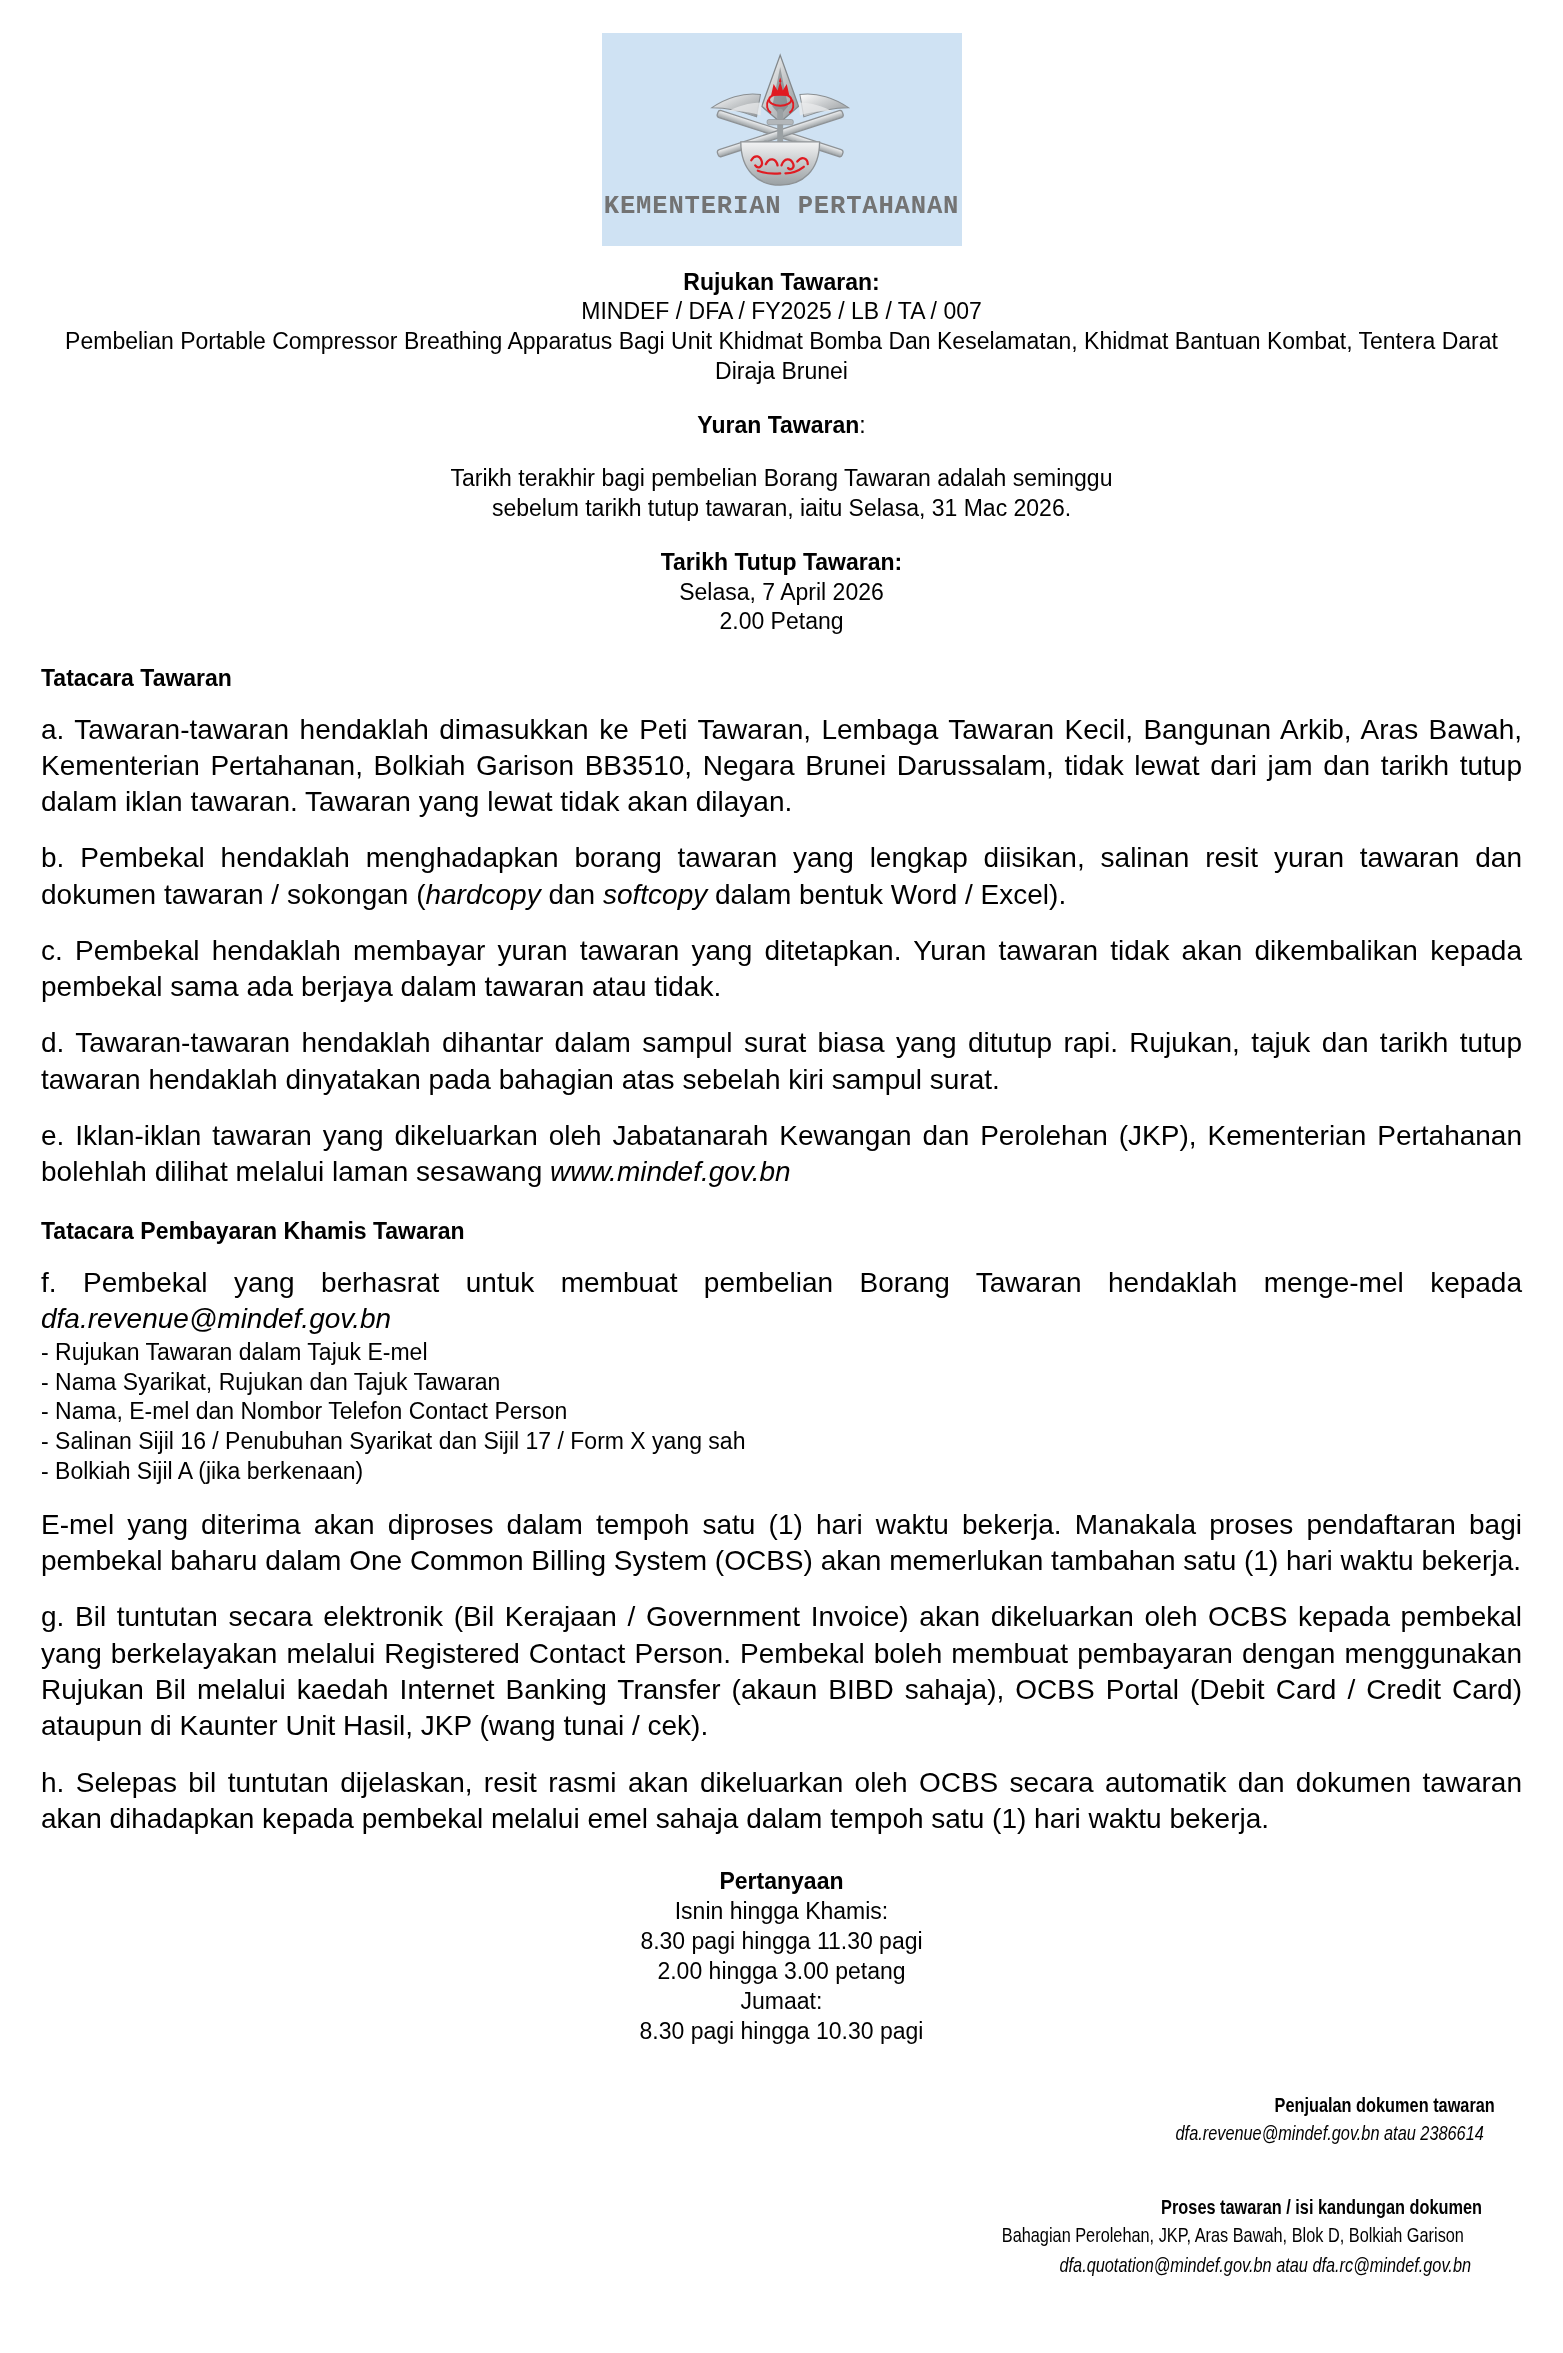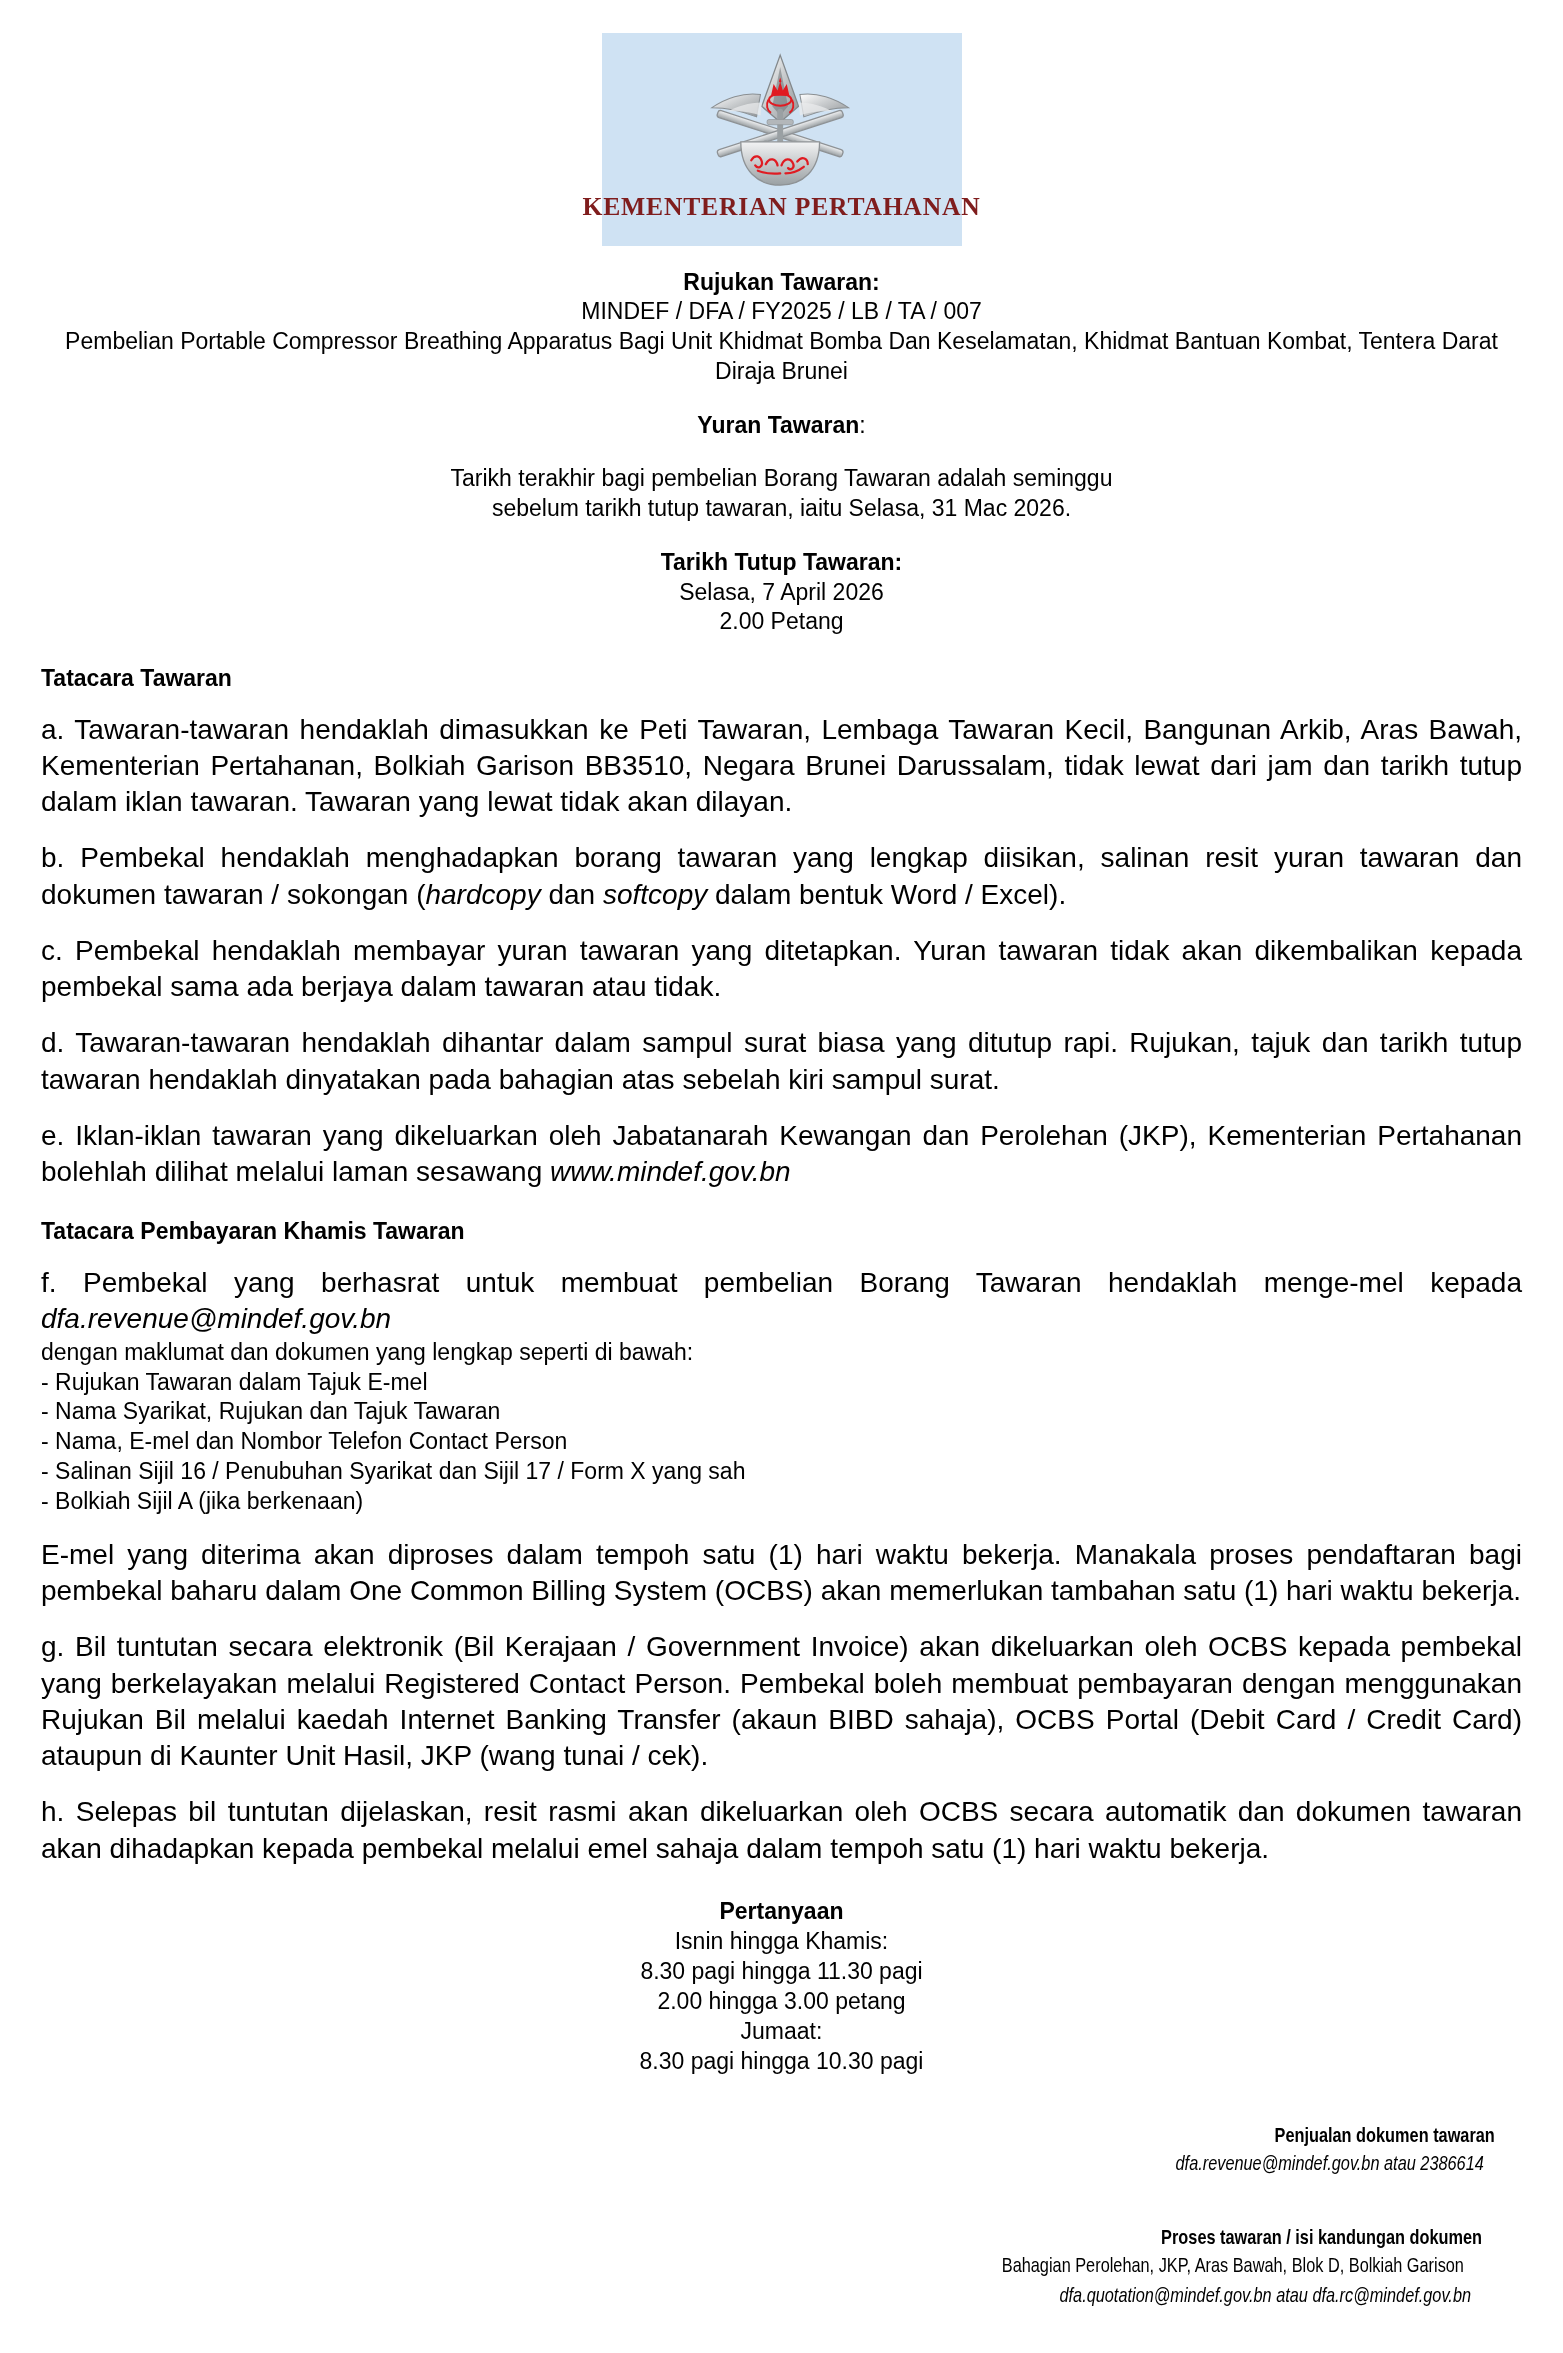--- a/index.html
+++ b/index.html
@@ -38,25 +38,25 @@
     justify-content: flex-start;
   }
   .crest {
     margin-top: 18.4px;
     width: 197px;
     height: 137px;
     position: relative;
   }
   .crest svg { display: block; width: 100%; height: 100%; }
   .logo-caption {
-    font-family: Liberation Serif, serif;
+    font-family: Liberation Mono, monospace;
     font-weight: bold;
     font-size: 25.6px;
     letter-spacing: 0.8px;
-    color: #7f1d1d;
+    color: #737373;
     margin-top: 3.9px;
     white-space: nowrap;
   }
 
   
   .center-block {
     text-align: center;
     font-size: 23px;
     line-height: 1.30;
   }
@@ -208,21 +208,20 @@
 
   <p class="para">c. Pembekal hendaklah membayar yuran tawaran yang ditetapkan. Yuran tawaran tidak akan dikembalikan kepada pembekal sama ada berjaya dalam tawaran atau tidak.</p>
 
   <p class="para">d. Tawaran-tawaran hendaklah dihantar dalam sampul surat biasa yang ditutup rapi. Rujukan, tajuk dan tarikh tutup tawaran hendaklah dinyatakan pada bahagian atas sebelah kiri sampul surat.</p>
 
   <p class="para"><span>e. Iklan-iklan tawaran yang dikeluarkan oleh Jabatanarah Kewangan dan Perolehan (JKP), Kementerian Pertahanan bolehlah dilihat melalui laman sesawang </span><span class="ital">www.mindef.gov.bn</span></p>
 
   <div class="section-head">Tatacara Pembayaran Khamis Tawaran</div>
 
   <p class="para"><span>f. Pembekal yang berhasrat untuk membuat pembelian Borang Tawaran hendaklah menge-mel kepada </span><span class="ital">dfa.revenue@mindef.gov.bn</span></p>
-  <div class="list-lines">dengan maklumat dan dokumen yang lengkap seperti di bawah:</div>
   <div class="list-lines">
     <div>- Rujukan Tawaran dalam Tajuk E-mel</div>
     <div>- Nama Syarikat, Rujukan dan Tajuk Tawaran</div>
     <div>- Nama, E-mel dan Nombor Telefon Contact Person</div>
     <div>- Salinan Sijil 16 / Penubuhan Syarikat dan Sijil 17 / Form X yang sah</div>
     <div>- Bolkiah Sijil A (jika berkenaan)</div>
   </div>
 
   <p class="para">E-mel yang diterima akan diproses dalam tempoh satu (1) hari waktu bekerja. Manakala proses pendaftaran bagi pembekal baharu dalam One Common Billing System (OCBS) akan memerlukan tambahan satu (1) hari waktu bekerja.</p>
 

